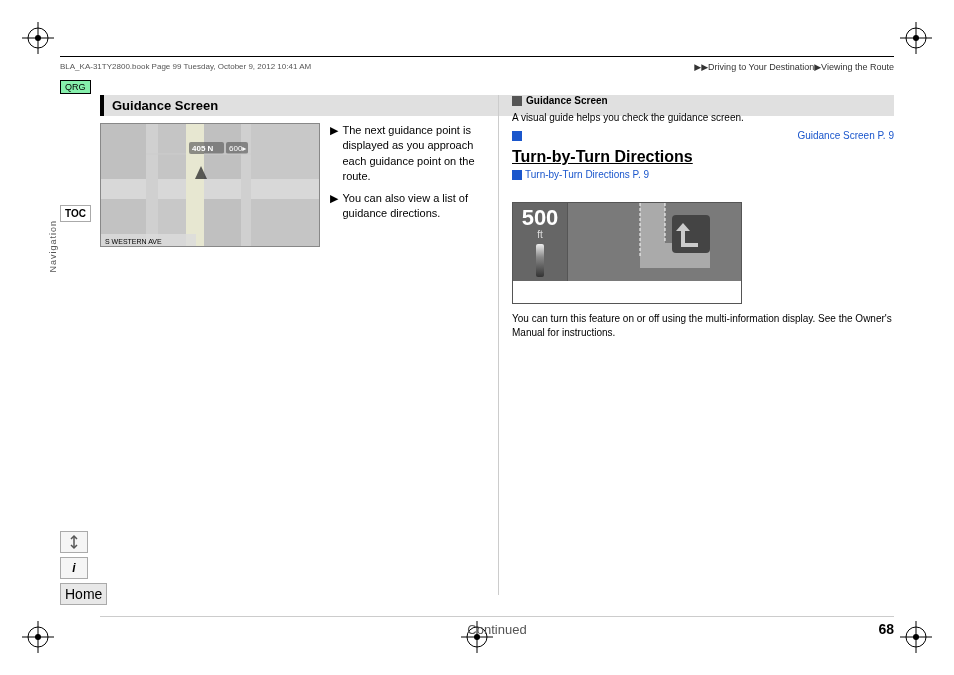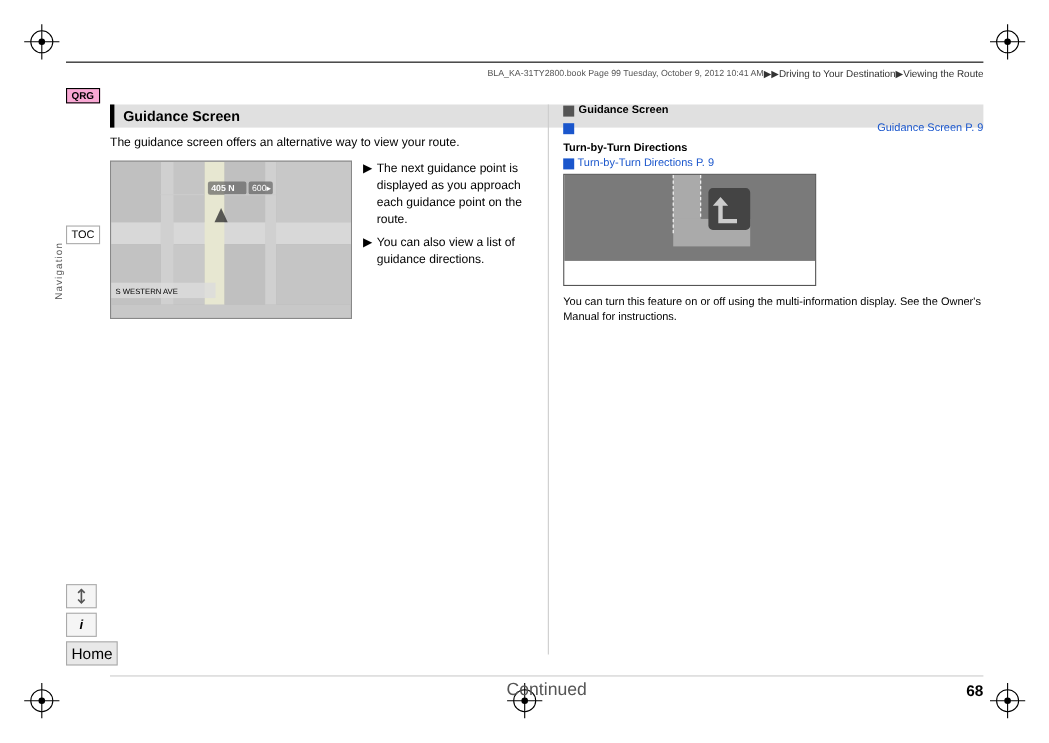--- a/index.html
+++ b/index.html
@@ -16,52 +16,52 @@
 
     
     .header-bar {
       position: absolute;
       top: 56px;
       left: 60px;
       right: 60px;
       height: 18px;
       display: flex;
       align-items: center;
-      justify-content: flex-end;
+      justify-content: space-between;
       border-top: 1px solid #000;
       padding-top: 2px;
     }
     .header-filename {
       font-size: 8px;
       color: #555;
     }
     .header-breadcrumb {
       font-size: 9px;
       color: #333;
       text-align: right;
     }
 
     
     .qrg-badge {
       position: absolute;
       top: 80px;
       left: 60px;
-      background: #f9a8d4;
+      background: #86efac;
       border: 1px solid #000;
       padding: 1px 4px;
       font-size: 9px;
-      font-weight: bold;
+      font-weight: normal;
     }
 
     .toc-badge {
       background: #fff;
       border: 1px solid #aaa;
       padding: 2px 4px;
       font-size: 10px;
-      font-weight: normal;
+      font-weight: bold;
       margin-top: 10px;
       color: #000;
     }
 
     .sidebar-icons {
       position: absolute;
       bottom: 70px;
       left: 60px;
       display: flex;
       flex-direction: column;
@@ -90,21 +90,21 @@
       position: absolute;
       top: 95px;
       left: 100px;
       right: 60px;
       bottom: 60px;
     }
 
     
     .map-area {
       width: 220px;
-      height: 144px;
+      height: 124px;
       background: #c8c8c8;
       border: 1px solid #888;
       position: relative;
       float: left;
       margin-right: 10px;
       overflow: hidden;
     }
 
     
     .reg-mark {
@@ -191,21 +191,20 @@
 </div>
 
 <div class="main-content">
 
   <div style="display:flex;align-items:center;background:#e0e0e0;padding:3px 8px;margin-bottom:8px;border-left:4px solid #000;position:absolute;top:0;left:0;right:0;">
     <span style="font-size:13px;font-weight:bold;">Guidance Screen</span>
   </div>
 
   <div style="position:absolute;left:0;top:28px;width:390px;">
 
-    <p style="font-size:11px;margin-bottom:8px;line-height:1.4;">The guidance screen offers an alternative way to view your route.</p>
 
     <div class="clearfix">
 
       <div class="map-area">
         <svg width="220" height="130" viewBox="0 0 220 130" style="position:absolute;top:0;left:0;">
 
           <rect width="220" height="130" fill="#b8b8b8"></rect>
 
           <rect x="0" y="55" width="220" height="20" fill="#d8d8d8"></rect>
           <rect x="85" y="0" width="18" height="130" fill="#d8d8d8"></rect>
@@ -254,39 +253,46 @@
 
   <div style="position:absolute;left:398px;top:0;bottom:20px;width:1px;background:#ccc;"></div>
 
   <div style="position:absolute;left:412px;top:0;right:0;">
 
     <div style="font-size:10px;font-weight:bold;margin-bottom:5px;display:flex;align-items:center;gap:4px;">
       <span style="width:10px;height:10px;background:#555;display:inline-block;"></span>
       <span>Guidance Screen</span>
     </div>
 
+    <p style="font-size:10px;line-height:1.4;margin-bottom:5px;">A visual guide helps you check the guidance screen.</p>
 
     <div style="display:flex;align-items:center;gap:3px;margin-bottom:7px;justify-content:space-between;">
       <span style="width:10px;height:10px;background:#1a56cc;display:inline-block;flex-shrink:0;"></span>
       <span style="color:#1a56cc;font-size:10px;">Guidance Screen P. 9</span>
     </div>
 
-    <p style="font-size:10px;font-weight:bold;margin-bottom:3px;">Turn-by-Turn Directions</p>
-
-
-    <div style="display:flex;align-items:center;gap:3px;margin-bottom:4px;">
+    <p style="font-size:16px;font-weight:bold;margin-bottom:3px;text-decoration:underline;">Turn-by-Turn Directions</p>
+
+
+    <div style="display:flex;align-items:center;gap:3px;margin-bottom:22px;">
       <span style="width:10px;height:10px;background:#1a56cc;display:inline-block;flex-shrink:0;"></span>
       <span style="color:#1a56cc;font-size:10px;">Turn-by-Turn Directions P. 9</span>
     </div>
 
     <div style="width:230px;height:102px;border:1px solid #555;margin-bottom:8px;overflow:hidden;">
 
 
       <div style="display:flex;height:78px;background:#7a7a7a;">
 
+        <div style="width:55px;background:#666;display:flex;flex-direction:column;align-items:center;justify-content:center;padding:4px;border-right:1px solid #555;">
+          <span style="font-size:22px;font-weight:bold;color:#fff;line-height:1;">500</span>
+          <span style="font-size:10px;color:#ddd;">ft</span>
+
+          <div style="width:8px;height:40px;margin-top:4px;background:linear-gradient(to top, #333 0%, #888 60%, #eee 100%);border-radius:2px;"></div>
+        </div>
 
         <div style="flex:1;display:flex;align-items:center;justify-content:center;background:#7a7a7a;position:relative;">
           <svg width="130" height="78" viewBox="0 0 130 78">
 
             <rect x="50" y="0" width="25" height="50" fill="#aaa"></rect>
 
             <rect x="50" y="40" width="70" height="25" fill="#aaa"></rect>
 
             <line x1="50" y1="0" x2="50" y2="55" stroke="#fff" stroke-width="1" stroke-dasharray="3,2"></line>
             <line x1="75" y1="0" x2="75" y2="40" stroke="#fff" stroke-width="1" stroke-dasharray="3,2"></line>
@@ -299,15 +305,15 @@
       </div>
     </div>
 
     <p style="font-size:10px;line-height:1.4;">You can turn this feature on or off using the multi-information display. See the Owner's Manual for instructions.</p>
   </div>
 
 </div>
 
 <div style="position:absolute;bottom:38px;left:100px;right:60px;display:flex;justify-content:space-between;align-items:center;border-top:1px solid #ccc;padding-top:4px;">
   <span style="width:80px;"></span>
-  <span style="font-size:16px;color:#555;flex:1;text-align:center;">Continued</span>
+  <span style="font-size:13px;color:#555;flex:1;text-align:center;">Continued</span>
   <span style="font-size:14px;font-weight:bold;width:80px;text-align:right;">68</span>
 </div>
 
 </body></html>

